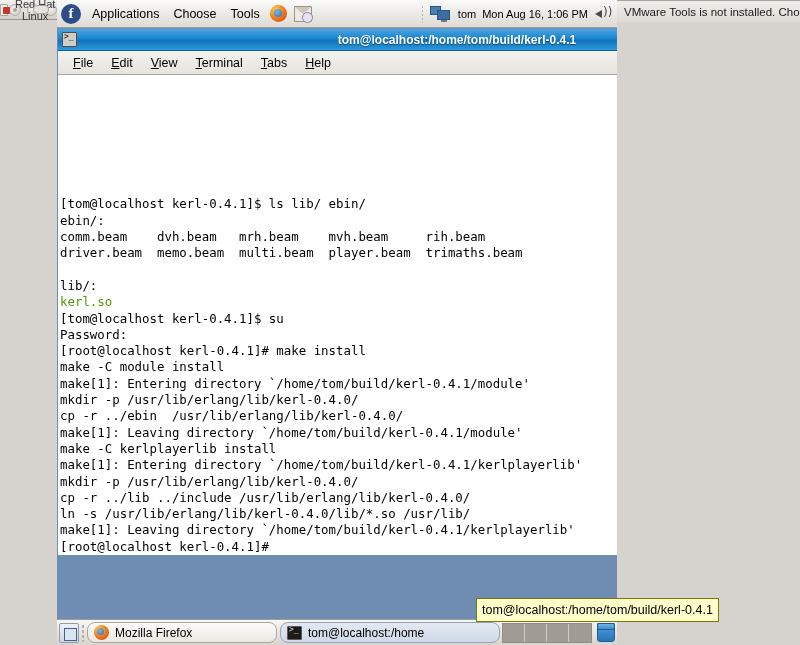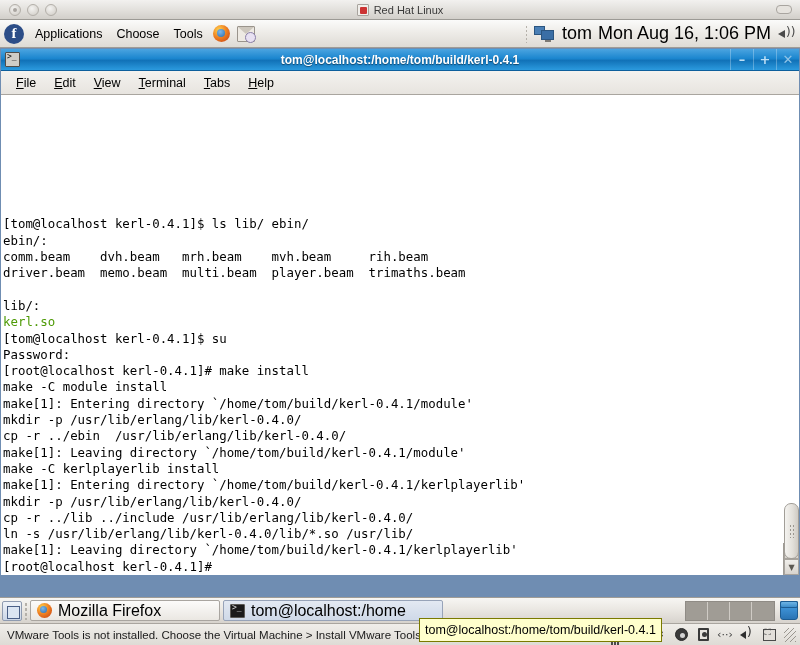--- a/index.html
+++ b/index.html
@@ -10,21 +10,21 @@
     font-family: "Liberation Sans", sans-serif;
     background: #ffffff;
   }
 
   
   #vmware-window {
     width: 800px; height: 645px;
     position: relative;
     background: #d6d3ce;
     display: flex;
-    flex-direction: column;
+    flex-direction: row;
   }
 
   
   .host-titlebar {
     height: 20px;
     background: linear-gradient(to bottom, #f2f1ef 0%, #e3e1dd 50%, #d2cfca 100%);
     border-bottom: 1px solid #9c9a95;
     display: flex;
     align-items: center;
     position: relative;
@@ -146,21 +146,21 @@
   .screens-icon .mon {
     position: absolute; background: #3a6ea5;
     border: 1px solid #2b5580;
   }
   .screens-icon .mon.back { left: 0; top: 1px; width: 11px; height: 9px; background: #4a7fb5; }
   .screens-icon .mon.front { left: 7px; top: 5px; width: 13px; height: 10px; }
   .screens-icon .mon.front::after {
     content: ""; position: absolute; left: 3px; bottom: -3px;
     width: 6px; height: 2px; background: #7d7a74;
   }
-  .panel-user, .panel-clock { font-size: 18px; color: #000; white-space: nowrap; }
+  .panel-user, .panel-clock { font-size: 11px; color: #000; white-space: nowrap; }
   .speaker-icon {
     width: 18px; height: 16px; position: relative;
   }
   .speaker-icon::before {
     content: ""; position: absolute; left: 1px; top: 4px;
     width: 0; height: 0;
     border-top: 4px solid transparent; border-bottom: 4px solid transparent;
     border-right: 7px solid #4a4a4a;
   }
   .speaker-icon::after {
@@ -315,23 +315,23 @@
     width: 4px; height: 18px; flex: 0 0 4px;
     background-image: radial-gradient(#b5b1aa 40%, transparent 41%);
     background-size: 4px 5px;
   }
   .tasklist { display: flex; align-items: center; gap: 3px; flex: 1 1 auto; min-width: 0; }
   .task-btn {
     height: 21px;
     display: flex; align-items: center; gap: 6px;
     padding: 0 6px;
     border: 1px solid #a9a5a0;
-    border-radius: 2px;
+    border-radius: 8px;
     background: linear-gradient(to bottom, #fcfbfa, #eae7e2);
-    font-size: 16px; color: #000;
+    font-size: 12px; color: #000;
     white-space: nowrap; overflow: hidden;
     min-width: 0;
   }
   .task-btn.w-firefox { width: 190px; }
   .task-btn.w-term {
     width: 220px;
     background: linear-gradient(to bottom, #e3e9f2, #cfd9e8);
     border-color: #97a3b8;
   }
   .task-btn .label { overflow: hidden; text-overflow: clip; }

